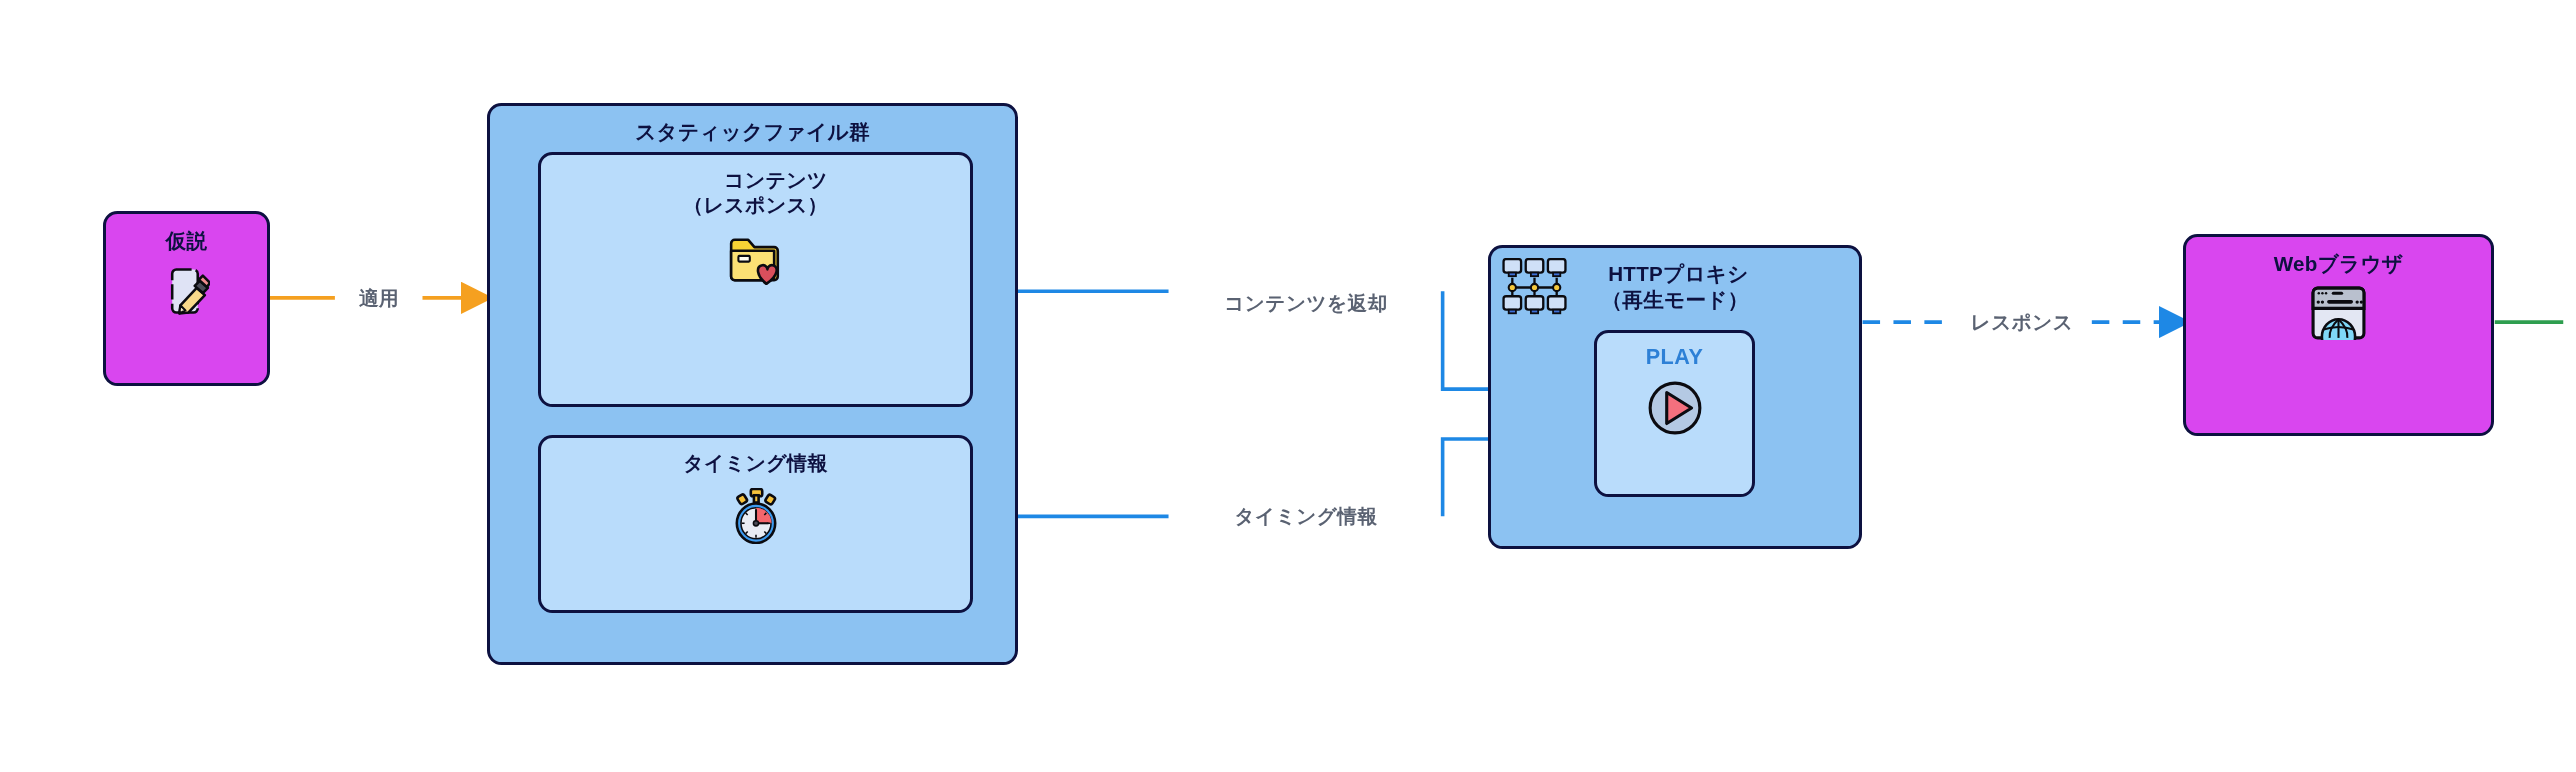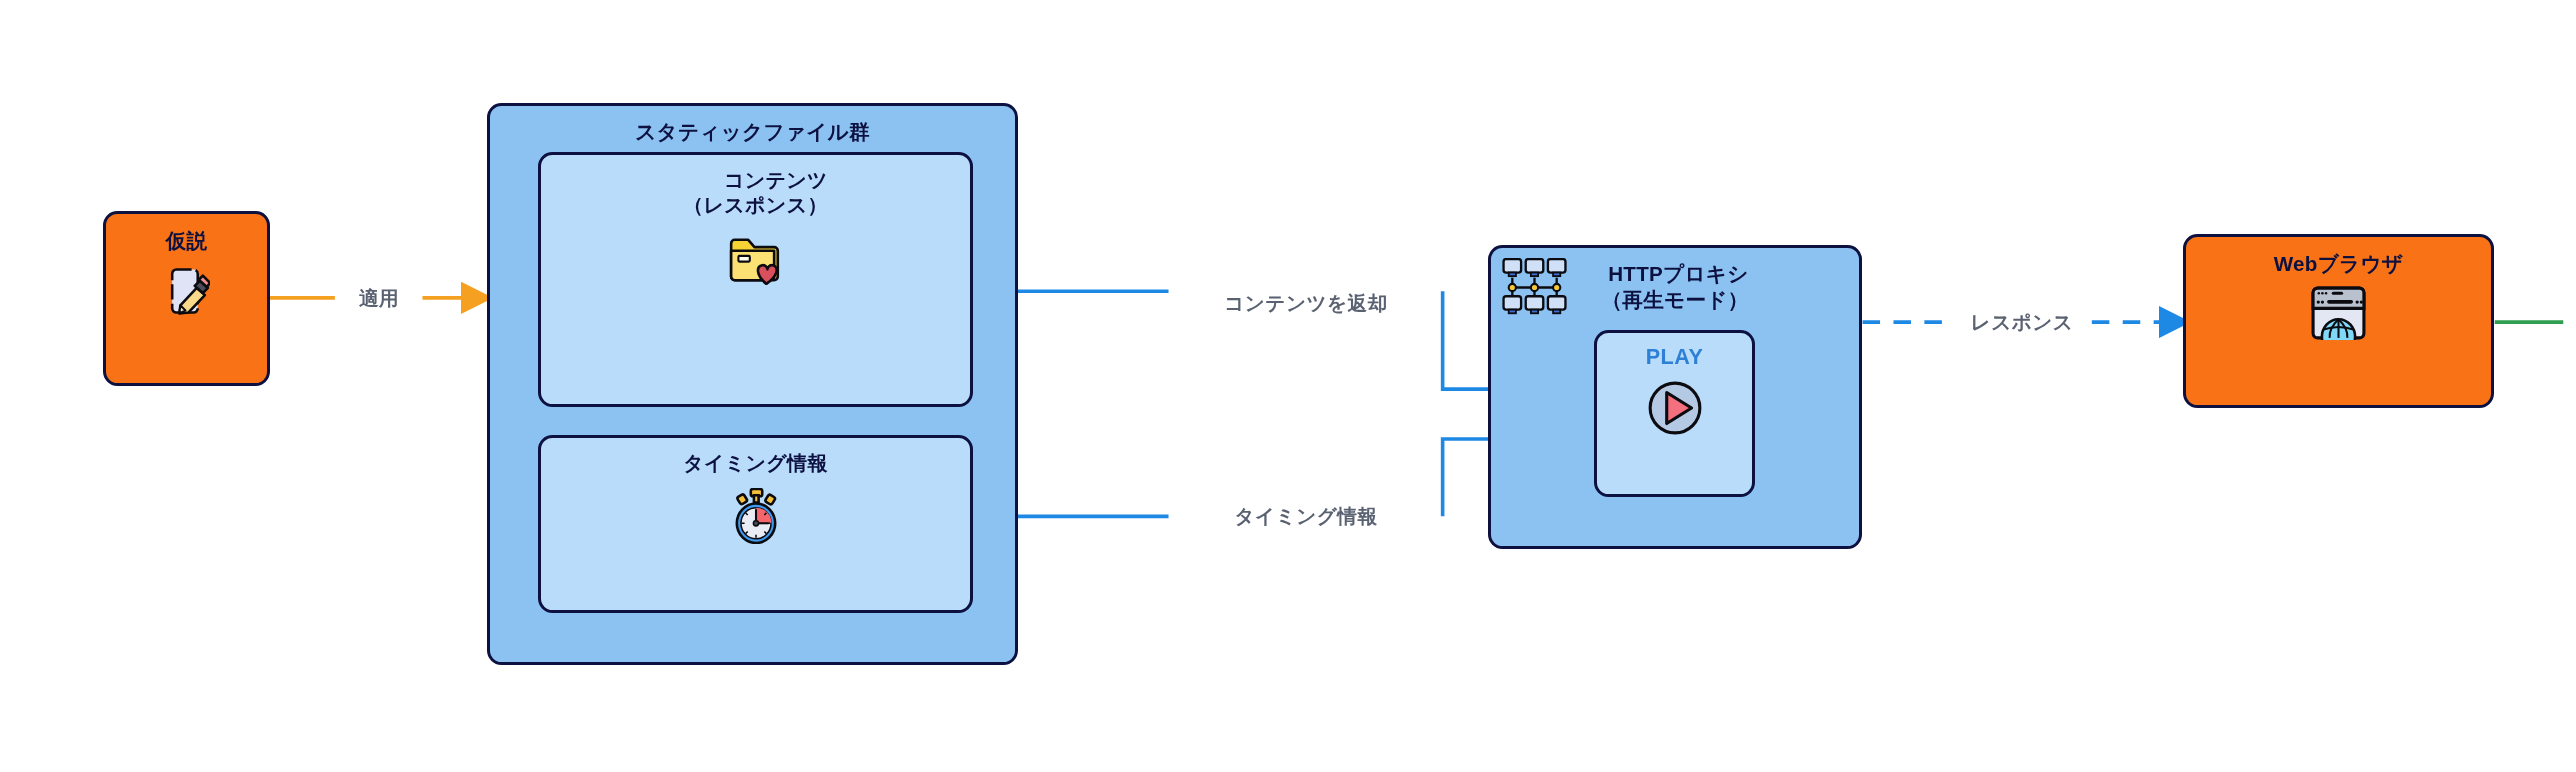--- a/index.html
+++ b/index.html
@@ -2,21 +2,21 @@
 <html style="font-size:8.2px"><head>
 <meta charset="utf-8">
 <style>
   html,body{margin:0;padding:0;background:#ffffff;}
   body{width:3282px;height:773px;font-family:"Liberation Sans","DejaVu Sans",sans-serif;overflow:hidden;}
   #stage{position:relative;width:3282px;height:773px;background:#fff;}
   svg.edges{position:absolute;left:0;top:0;width:3282px;height:773px;pointer-events:none;}
 
   .node{position:absolute;box-sizing:border-box;border:3.6px solid #0d1140;border-radius:14.4px;
         display:flex;flex-direction:column;align-items:center;}
-  .node.leaf{background:#f97316;}
+  .node.leaf{background:#d946ef;}
   .node.group{background:#8cc2f2;}
   .node.sub{background:#b9dcfb;}
 
   .ntitle{color:#0d1140;font-weight:700;text-align:right;line-height:1.25;letter-spacing:0.3px;}
   .t-hyp{font-size:20.6px;margin-top:14.4px;}
   .t-group{font-size:20.6px;margin-top:13.4px;font-weight:700;}
   .t-sub{font-size:20px;margin-top:13.4px;}
   .t-proxy{font-size:20.6px;margin-top:13.4px;}
   .t-play{font-size:21.6px;margin-top:11.3px;color:#2d80d6;font-weight:700;letter-spacing:0.5px;}
   .t-browser{font-size:20.6px;margin-top:14.4px;}
@@ -179,21 +179,21 @@
   <div class="node sub" style="left:1594px;top:330px;width:161px;height:167px;">
     <div class="ntitle t-play">PLAY</div>
     <div class="icon" style="margin-top:8.2px;">
       <svg width="58" height="58" viewBox="0 0 112 112">
         <circle cx="56" cy="56" r="48" fill="#b4c9e3" stroke="#0b0b10" stroke-width="6"></circle>
         <path d="M40 26 L88 56 L40 86 Z" fill="#f4707e" stroke="#0b0b10" stroke-width="6" stroke-linejoin="round"></path>
       </svg>
     </div>
   </div>
 
-  <div class="node leaf" style="left:2183px;top:234px;width:311px;height:174px;">
+  <div class="node leaf" style="left:2183px;top:234px;width:311px;height:202px;">
     <div class="ntitle t-browser">Webブラウザ</div>
     <div class="icon" style="margin-top:9.3px;">
       <svg width="55" height="54" viewBox="0 0 106 104">
         <rect x="4" y="4" width="98" height="96" rx="9" fill="#e3e7f3" stroke="#0b0b10" stroke-width="6"></rect>
         <path d="M4 13 a9 9 0 0 1 9 -9 h80 a9 9 0 0 1 9 9 v30 h-98 Z" fill="#b9c0ce" stroke="#0b0b10" stroke-width="6"></path>
         <g fill="#0b0b10">
           <circle cx="15" cy="14" r="2.4"></circle>
             <circle cx="22" cy="14" r="2.4"></circle>
             <circle cx="29" cy="14" r="2.4"></circle>
           <rect x="40" y="11" width="22" height="6" rx="3"></rect>

